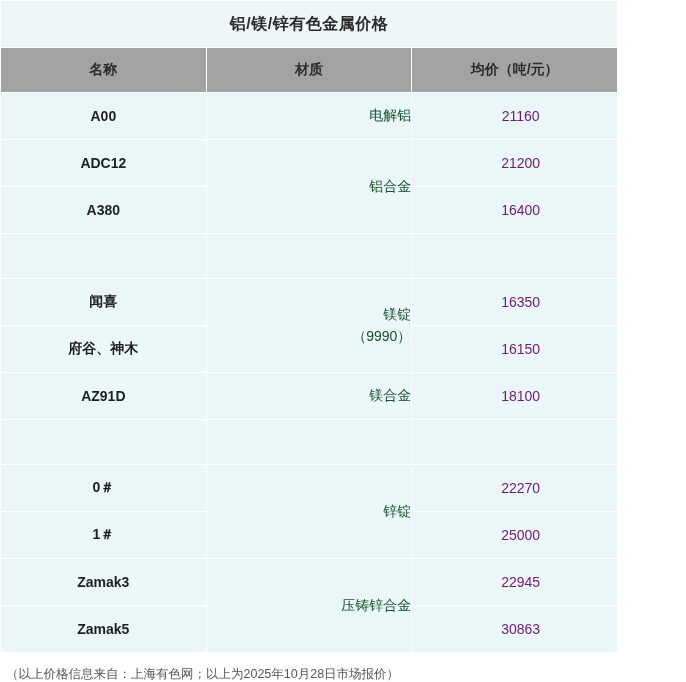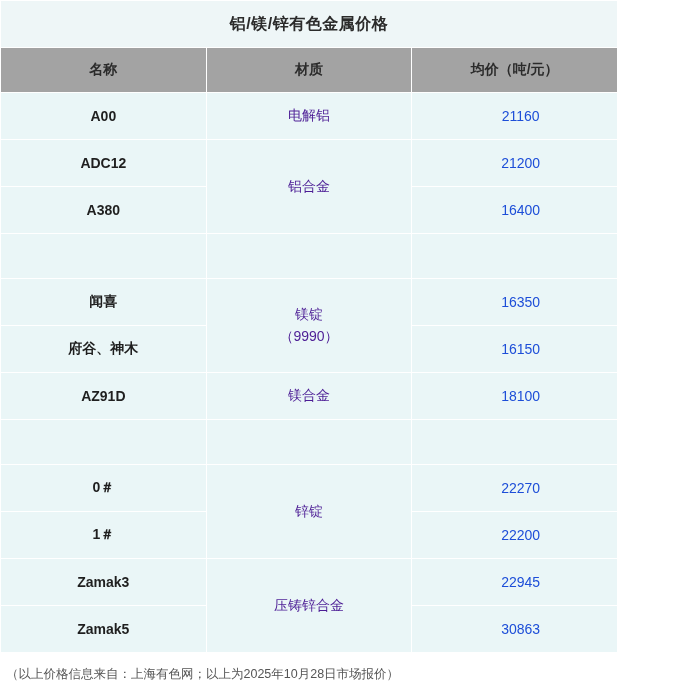--- a/index.html
+++ b/index.html
@@ -50,24 +50,25 @@
   .data-row td {
     background: #eaf6f7;
     height: 46px;
     font-size: 14px;
   }
   .data-row td.name-cell {
     font-weight: bold;
     color: #1f1f1f;
   }
   .data-row td.mat-cell {
-    color: #4c1d95;
+    color: #14532d;
+    text-align: right;
   }
   .data-row td.price-cell {
-    color: #1d4ed8;
+    color: #701a75;
     padding-left: 12px;
   }
   .mat-cell .mat-sub {
     display: block;
     line-height: 1.55;
   }
   .spacer-row td {
     background: #eaf6f7;
     height: 44px;
   }
@@ -141,21 +142,21 @@
         <td class="col-price"></td>
       </tr>
 
       <tr class="data-row">
         <td class="col-name name-cell">0＃</td>
         <td class="col-mat mat-cell" rowspan="2">锌锭</td>
         <td class="col-price price-cell">22270</td>
       </tr>
       <tr class="data-row">
         <td class="col-name name-cell">1＃</td>
-        <td class="col-price price-cell">22200</td>
+        <td class="col-price price-cell">25000</td>
       </tr>
 
       <tr class="data-row">
         <td class="col-name name-cell">Zamak3</td>
         <td class="col-mat mat-cell" rowspan="2">压铸锌合金</td>
         <td class="col-price price-cell">22945</td>
       </tr>
       <tr class="data-row">
         <td class="col-name name-cell">Zamak5</td>
         <td class="col-price price-cell">30863</td>

